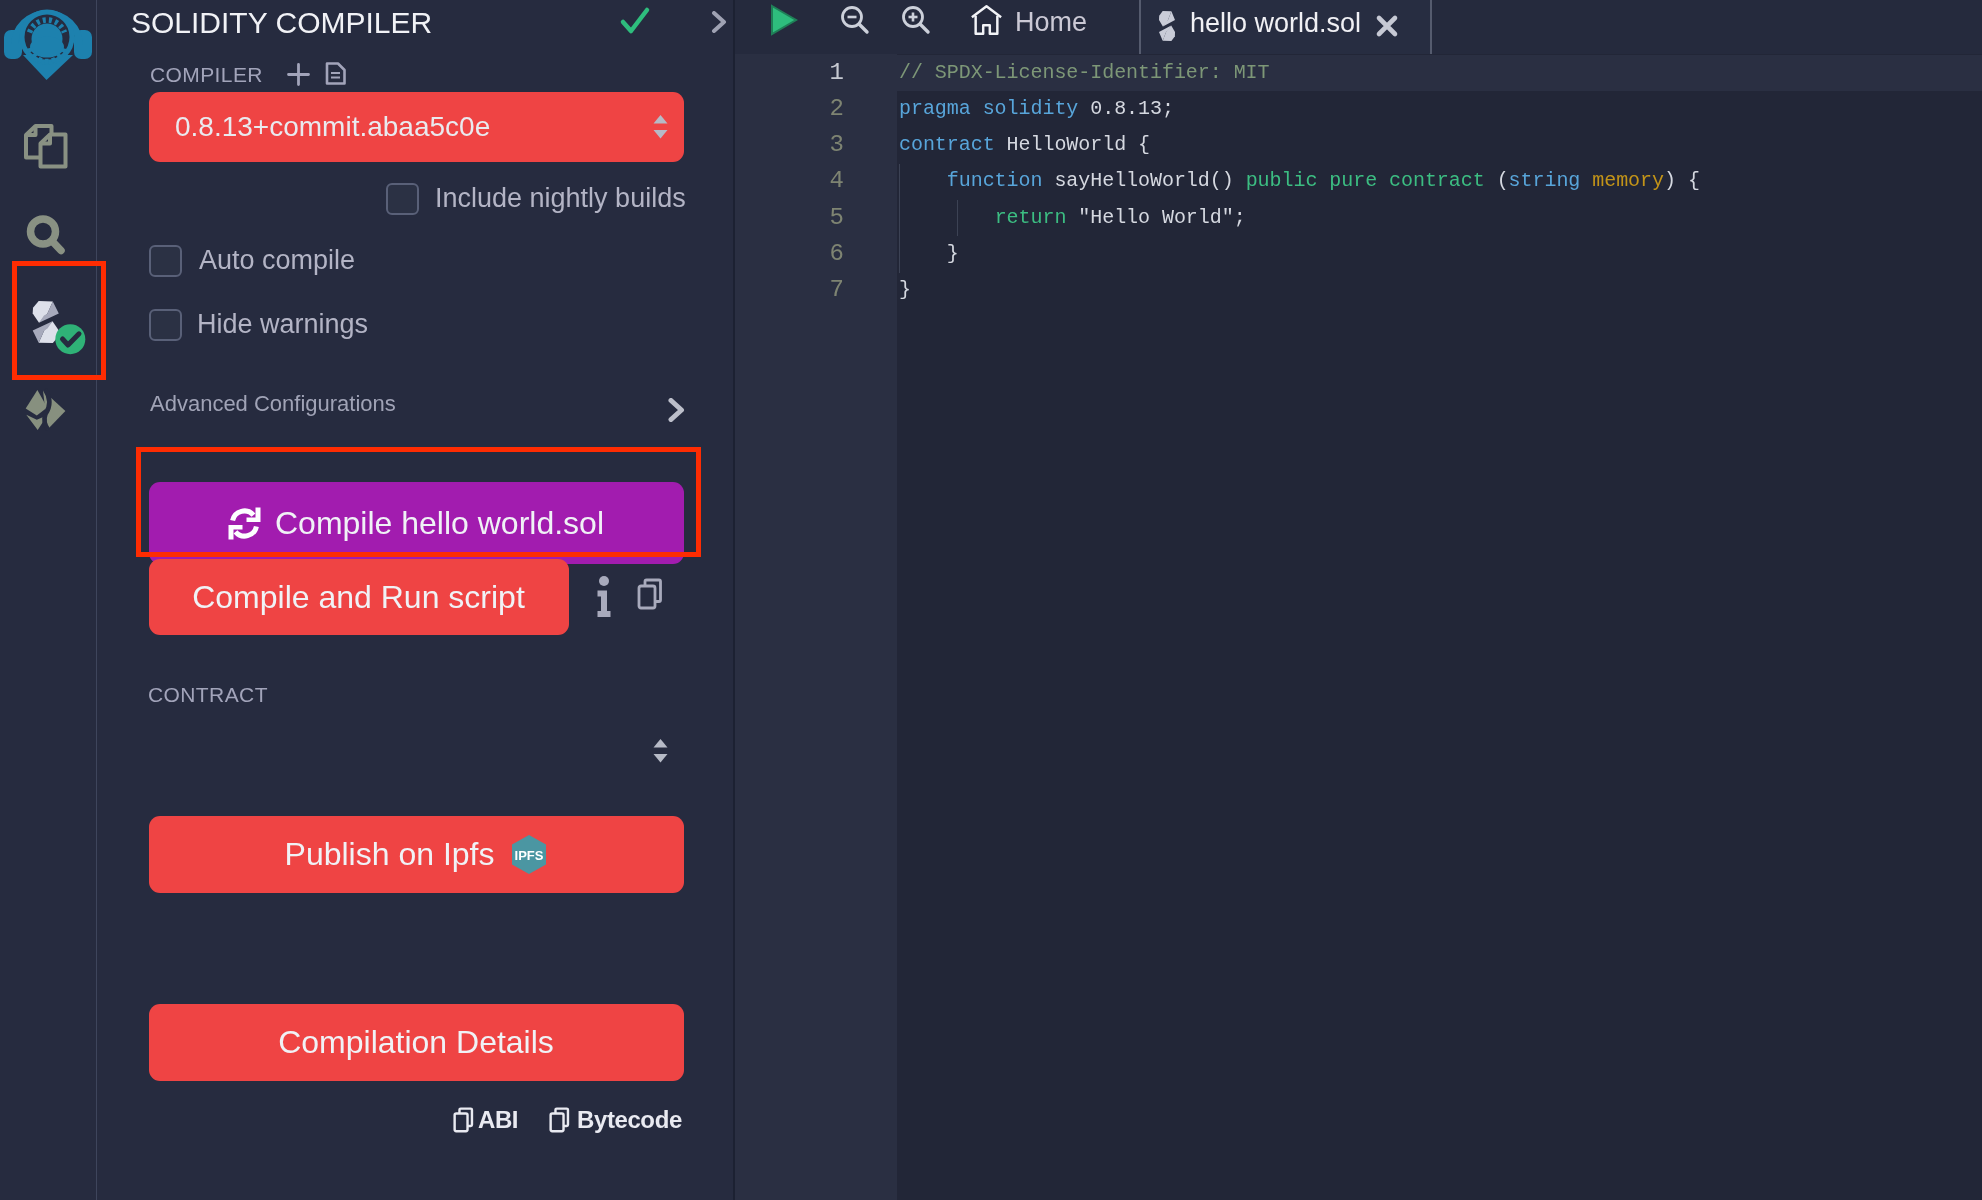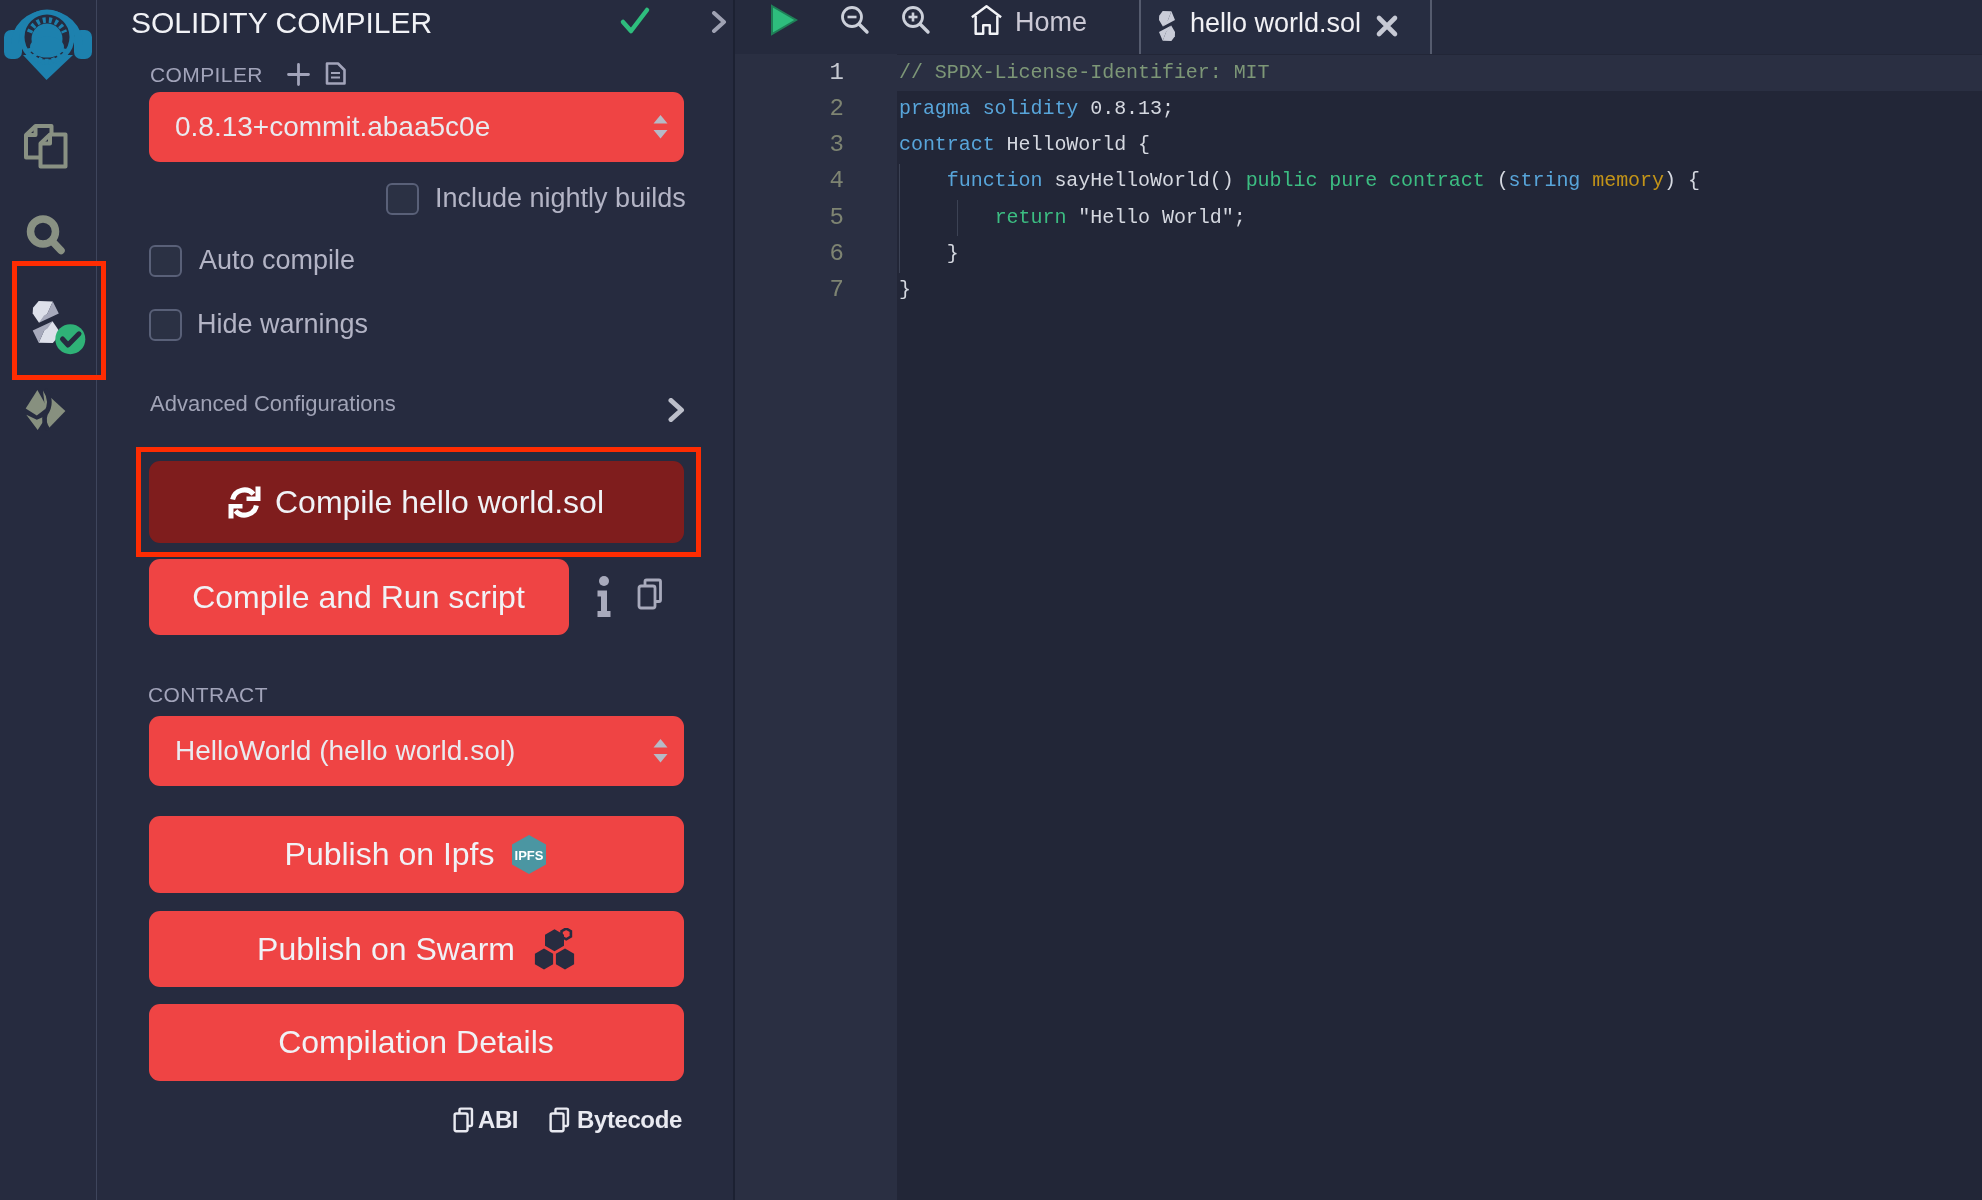--- a/index.html
+++ b/index.html
@@ -121,21 +121,21 @@
     <div class="cbox" style="left:52px;top:245px;"></div>
     <div class="t clabel" style="left:102px;top:245px;">Auto compile</div>
     <div class="cbox" style="left:52px;top:309px;"></div>
     <div class="t clabel" style="left:100px;top:309px;">Hide warnings</div>
 
     <div class="t" style="left:53px;top:391px;color:#a0a3b6;font-size:22px;">Advanced Configurations</div>
     <svg class="abs" style="left:570px;top:398px;" width="18" height="24" viewBox="0 0 18 24">
         <path d="M4 2.5 L14.5 12 L4 21.5" fill="none" stroke="#bcbfca" stroke-width="5" stroke-linecap="round" stroke-linejoin="round"></path>
       </svg>
 
-    <div class="btn" style="top:461px;height:82px;background:#7f1d1d;">
+    <div class="btn" style="top:482px;height:82px;background:#a21caf;">
       <svg style="margin-right:14px;" width="33" height="33" viewBox="0 0 33 33">
           <g fill="none" stroke="#fdfeff" stroke-width="5">
             <path d="M4.6 13.5 A 12 12 0 0 1 25.5 8.2"></path>
             <path d="M28.4 19.5 A 12 12 0 0 1 7.5 24.8"></path>
           </g>
           <polygon points="32.5,15 18.5,15 18.5,10.5 27.5,10.5 27.5,0.5 32.5,0.5" fill="#fdfeff"></polygon>
           <polygon points="0.5,18 14.5,18 14.5,22.5 5.5,22.5 5.5,32.5 0.5,32.5" fill="#fdfeff"></polygon>
         </svg>
       <span>Compile hello world.sol</span>
     </div>
@@ -146,42 +146,30 @@
         <path d="M3.5 14.5 H13 V35 H16.5 V41 H3.5 V35 H7 V20.5 H3.5 Z" fill="#a8aabc"></path>
       </svg>
     <svg class="abs" style="left:539px;top:578px;" width="28" height="36" viewBox="0 0 28 36">
         <g fill="none" stroke="#a8aabc" stroke-width="2.8" stroke-linejoin="round">
           <path d="M9 8 V3.5 Q9 2 10.5 2 H23 Q24.5 2 24.5 3.5 V22 Q24.5 23.5 23 23.5 H19"></path>
           <rect x="3" y="8" width="16" height="22" rx="2"></rect>
         </g>
       </svg>
 
     <div class="t lbl" style="left:51px;top:683px;">CONTRACT</div>
-    <div class="sel" style="top:716px;">HelloWorld (hello world.sol)</div>
     <svg class="abs" style="left:556px;top:739px;" width="15" height="24" viewBox="0 0 15 24">
         <path d="M7.5 0 L14.5 8.5 H0.5 Z" fill="#b6bac6"></path>
         <path d="M0.5 15 H14.5 L7.5 23.5 Z" fill="#b6bac6"></path>
       </svg>
 
     <div class="btn btn2" style="top:816px;height:77px;">
       <span>Publish on Ipfs</span>
       <svg style="margin-left:17px;" width="36" height="41" viewBox="0 0 36 41">
           <polygon points="18,1 35,10.5 35,30.5 18,40 1,30.5 1,10.5" fill="#4b96a2"></polygon>
           <text x="18" y="26" font-family="Liberation Sans" font-size="13" font-weight="bold" fill="#ffffff" text-anchor="middle">IPFS</text>
-        </svg>
-    </div>
-    <div class="btn btn2" style="top:911px;height:76px;">
-      <span>Publish on Swarm</span>
-      <svg style="margin-left:19px;position:relative;top:1px;" width="41" height="44" viewBox="0 0 41 44">
-          <polygon points="32.2,0.5 36.9,3.2 36.9,8.6 32.2,11.3 27.5,8.6 27.5,3.2" fill="none" stroke="#272c40" stroke-width="2.6"></polygon>
-          <g fill="#272c40">
-            <polygon points="20.5,1.2 30,6.7 30,17.7 20.5,23.2 11,17.7 11,6.7"></polygon>
-            <polygon points="10,20.4 19.1,25.65 19.1,36.15 10,41.4 0.9,36.15 0.9,25.65"></polygon>
-            <polygon points="31,20.4 40.1,25.65 40.1,36.15 31,41.4 21.9,36.15 21.9,25.65"></polygon>
-          </g>
         </svg>
     </div>
     <div class="btn btn2" style="top:1004px;height:77px;">Compilation Details</div>
 
     <svg class="abs" style="left:355px;top:1107px;" width="23" height="29" viewBox="0 0 28 36">
         <g fill="none" stroke="#e9eaf1" stroke-width="3" stroke-linejoin="round">
           <path d="M9 8 V3.5 Q9 2 10.5 2 H23 Q24.5 2 24.5 3.5 V22 Q24.5 23.5 23 23.5 H19"></path>
           <rect x="3" y="8" width="16" height="22" rx="2"></rect>
         </g>
       </svg>

